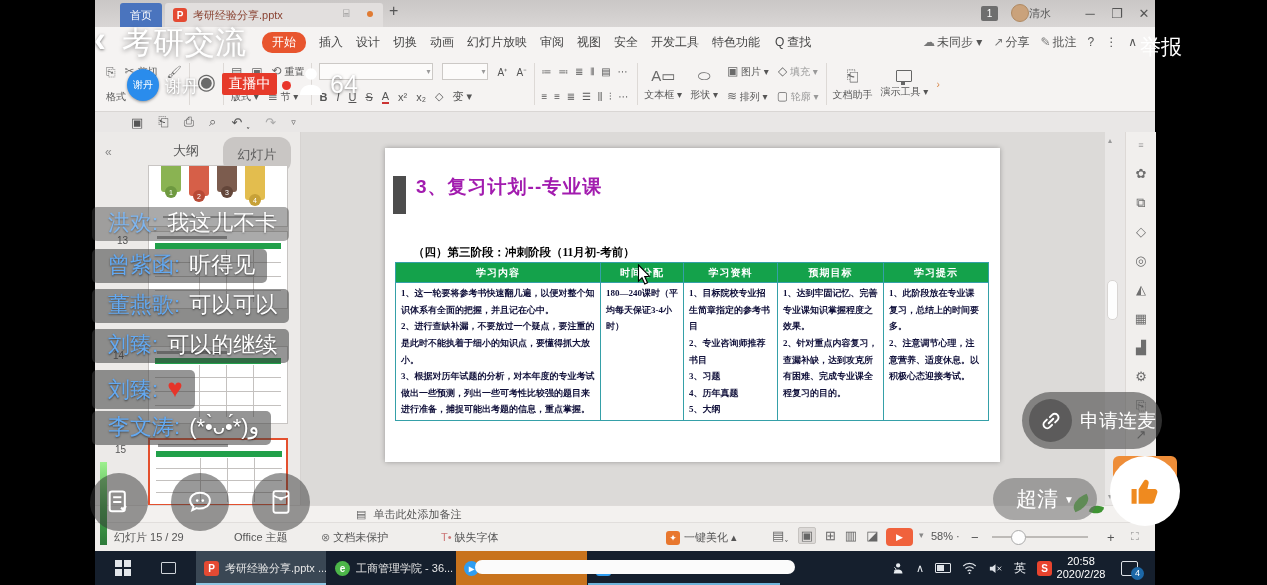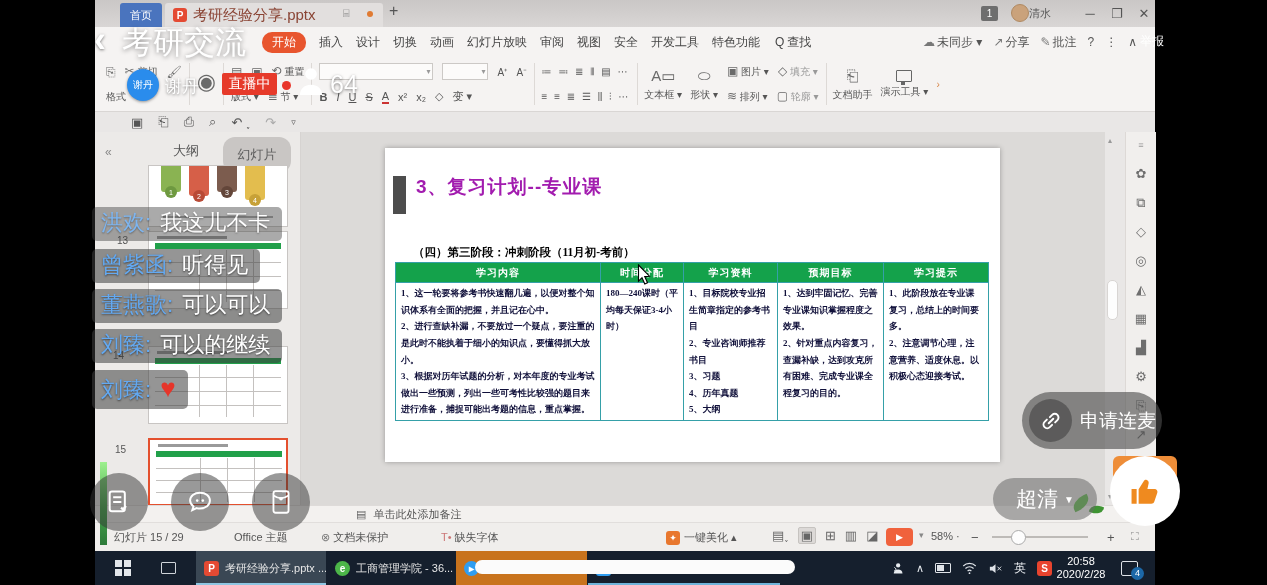--- a/index.html
+++ b/index.html
@@ -8,21 +8,21 @@
   
   .screen{position:absolute;left:95px;top:0;width:1060px;height:585px;background:#e9e7e6;}
   
   .tabbar{position:absolute;left:0;top:0;width:100%;height:27px;background:linear-gradient(#cac7c6,#d9d6d5);}
   .tab-home{position:absolute;left:25px;top:3px;width:42px;height:24px;background:#4a74be;color:#fff;
             font-size:11px;display:flex;align-items:center;justify-content:center;border-radius:3px 3px 0 0;}
   .tab-doc{position:absolute;left:70px;top:3px;width:218px;height:24px;background:#e2dfde;border-radius:3px 3px 0 0;
            display:flex;align-items:center;gap:6px;padding:0 8px;box-sizing:border-box;}
   .wpsp-ico{width:14px;height:14px;border-radius:3px;background:#e44a33;color:#fff;font-size:10px;font-weight:bold;
             display:flex;align-items:center;justify-content:center;flex:0 0 auto;}
-  .tab-doc-label{font-size:15px;color:#8a4434;white-space:nowrap;overflow:hidden;}
+  .tab-doc-label{font-size:11px;color:#8a4434;white-space:nowrap;overflow:hidden;}
   .tab-mon{position:absolute;left:248px;top:7px;font-size:11px;color:#777;}
   .tab-dot{position:absolute;left:272px;top:11px;width:6px;height:6px;border-radius:50%;background:#e07b33;}
   .tab-plus{position:absolute;left:294px;top:2px;font-size:16px;color:#555;}
   .collab-badge{position:absolute;left:886px;top:6px;width:17px;height:15px;background:#6e6e6e;color:#fff;
                 border-radius:2px;font-size:10px;display:flex;align-items:center;justify-content:center;}
   .tb-user{position:absolute;left:916px;top:4px;display:flex;align-items:center;font-size:11px;color:#555;}
   .tb-user .ava{width:16px;height:16px;border-radius:50%;background:#caa27b;border:1px solid #b08a63;}
   .winbtn{position:absolute;top:0;width:26px;height:26px;color:#555;font-size:13px;display:flex;align-items:center;justify-content:center;}
   
   .ribbontabs{position:absolute;left:0;top:27px;width:100%;height:30px;background:#f5f3f2;border-bottom:1px solid #e2dfdd;}
@@ -108,23 +108,23 @@
   .back{position:absolute;left:94px;top:22px;color:#fff;font-size:36px;font-weight:bold;line-height:1;text-shadow:0 1px 3px rgba(0,0,0,.5);}
   .roomtitle{position:absolute;left:122px;top:22px;color:#fff;font-size:31px;font-weight:500;text-shadow:0 1px 5px rgba(0,0,0,.45);}
   .host-ava{position:absolute;left:127px;top:69px;width:32px;height:32px;border-radius:50%;background:#2a8cec;color:#fff;
             font-size:10px;display:flex;align-items:center;justify-content:center;box-shadow:0 1px 3px rgba(0,0,0,.4);}
   .host-name{position:absolute;left:165px;top:75px;color:#fff;font-size:17px;text-shadow:0 1px 3px rgba(0,0,0,.5);}
   .livebadge{position:absolute;left:222px;top:73px;width:55px;height:22px;background:#e63a2a;color:#fff;font-size:14px;
              border-radius:2px;display:flex;align-items:center;justify-content:center;}
   .livedot{position:absolute;left:282px;top:81px;width:9px;height:9px;border-radius:50%;background:#e8352a;}
   .viewer-ico{position:absolute;left:297px;top:65px;width:28px;height:32px;}
   .viewers{position:absolute;left:330px;top:70px;color:#fff;font-size:25px;text-shadow:0 1px 3px rgba(0,0,0,.5);}
-  .report{position:absolute;left:1140px;top:33px;color:#fff;font-size:12px;}
+  .report{position:absolute;left:1140px;top:33px;color:#fff;font-size:21px;}
   .chatrow{position:absolute;left:92px;display:flex;}
-  .bubble{background:rgba(62,62,62,.55);border-radius:5px;padding:2px 12px 4px 9px;font-size:22px;line-height:1.25;
+  .bubble{background:rgba(62,62,62,.55);border-radius:5px;padding:2px 12px 4px 16px;font-size:22px;line-height:1.25;
           color:#fff;white-space:nowrap;text-shadow:0 1px 2px rgba(0,0,0,.55);}
   .bubble .nm{color:#63a9f2;margin-right:9px;}
   .heart{color:#e6352a;font-size:26px;text-shadow:none;}
   .circbtn{position:absolute;top:473px;width:58px;height:58px;border-radius:50%;background:rgba(52,52,52,.5);
            display:flex;align-items:center;justify-content:center;}
   .micpill{position:absolute;left:1022px;top:392px;width:140px;height:57px;border-radius:29px;background:rgba(76,76,76,.62);
            display:flex;align-items:center;gap:8px;padding-left:7px;box-sizing:border-box;}
   .micpill .lnkc{width:43px;height:43px;border-radius:50%;background:rgba(28,28,28,.38);display:flex;align-items:center;justify-content:center;}
   .micpill .lbl{color:#fff;font-size:19px;}
   .qualpill{position:absolute;left:993px;top:478px;width:104px;height:42px;border-radius:21px;background:rgba(105,105,105,.55);
@@ -512,20 +512,23 @@
   </div>
   <div class="chatrow ov" style="top:249px;">
     <span class="bubble"><span class="nm">曾紫函:</span><span>听得见</span></span>
   </div>
   <div class="chatrow ov" style="top:329px;">
     <span class="bubble"><span class="nm">刘臻:</span><span>可以的继续</span></span>
   </div>
   <div class="chatrow ov" style="top:370px;">
     <span class="bubble"><span class="nm">刘臻:</span><span class="heart">♥</span></span>
   </div>
+  <div class="chatrow ov" style="top:411px;">
+    <span class="bubble"><span class="nm">李文涛:</span><span>(*•̀ᴗ•́*)و</span></span>
+  </div>
 
   <div class="circbtn ov" style="left:90px;">
     <svg width="28" height="28" viewBox="0 0 24 24" fill="none" stroke="#fff" stroke-width="1.7">
       <rect x="4" y="3" width="13" height="17" rx="2"></rect>
         <path d="M7 8h7M7 12h7"></path>
         <path d="M13.8 16.8l1.6 1.6 2.6-3" stroke-width="1.9"></path>
     </svg>
   </div>
   <div class="circbtn ov" style="left:171px;">
     <svg width="28" height="28" viewBox="0 0 24 24" fill="none" stroke="#fff" stroke-width="1.7">

